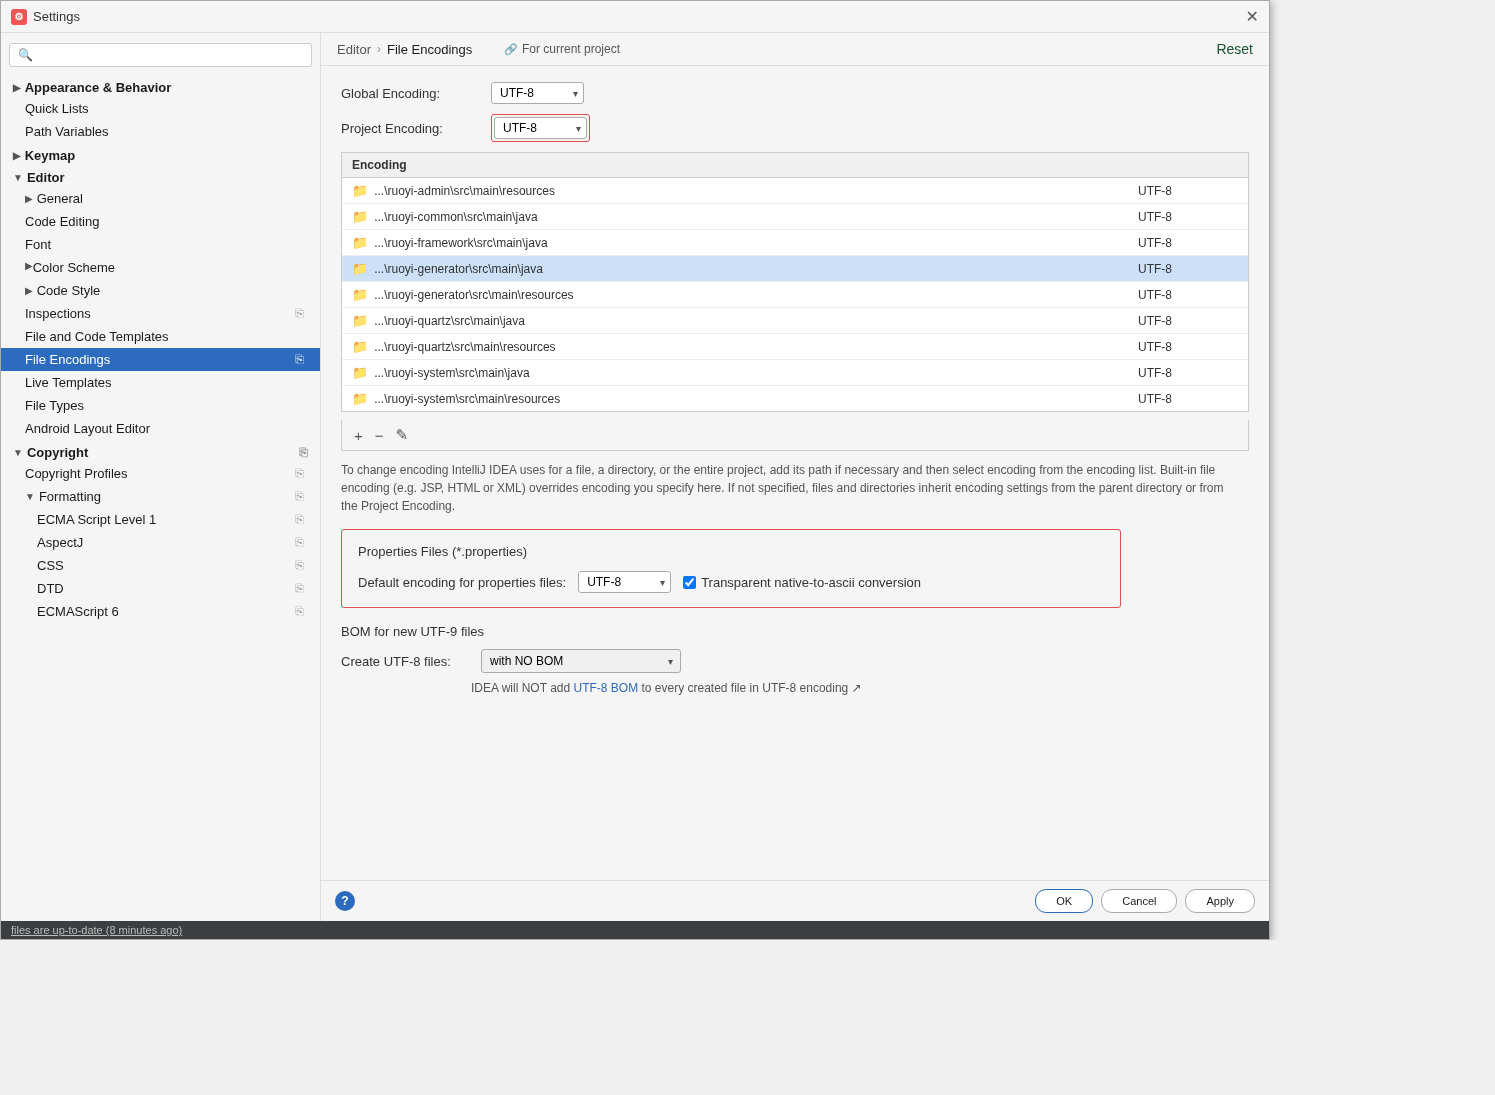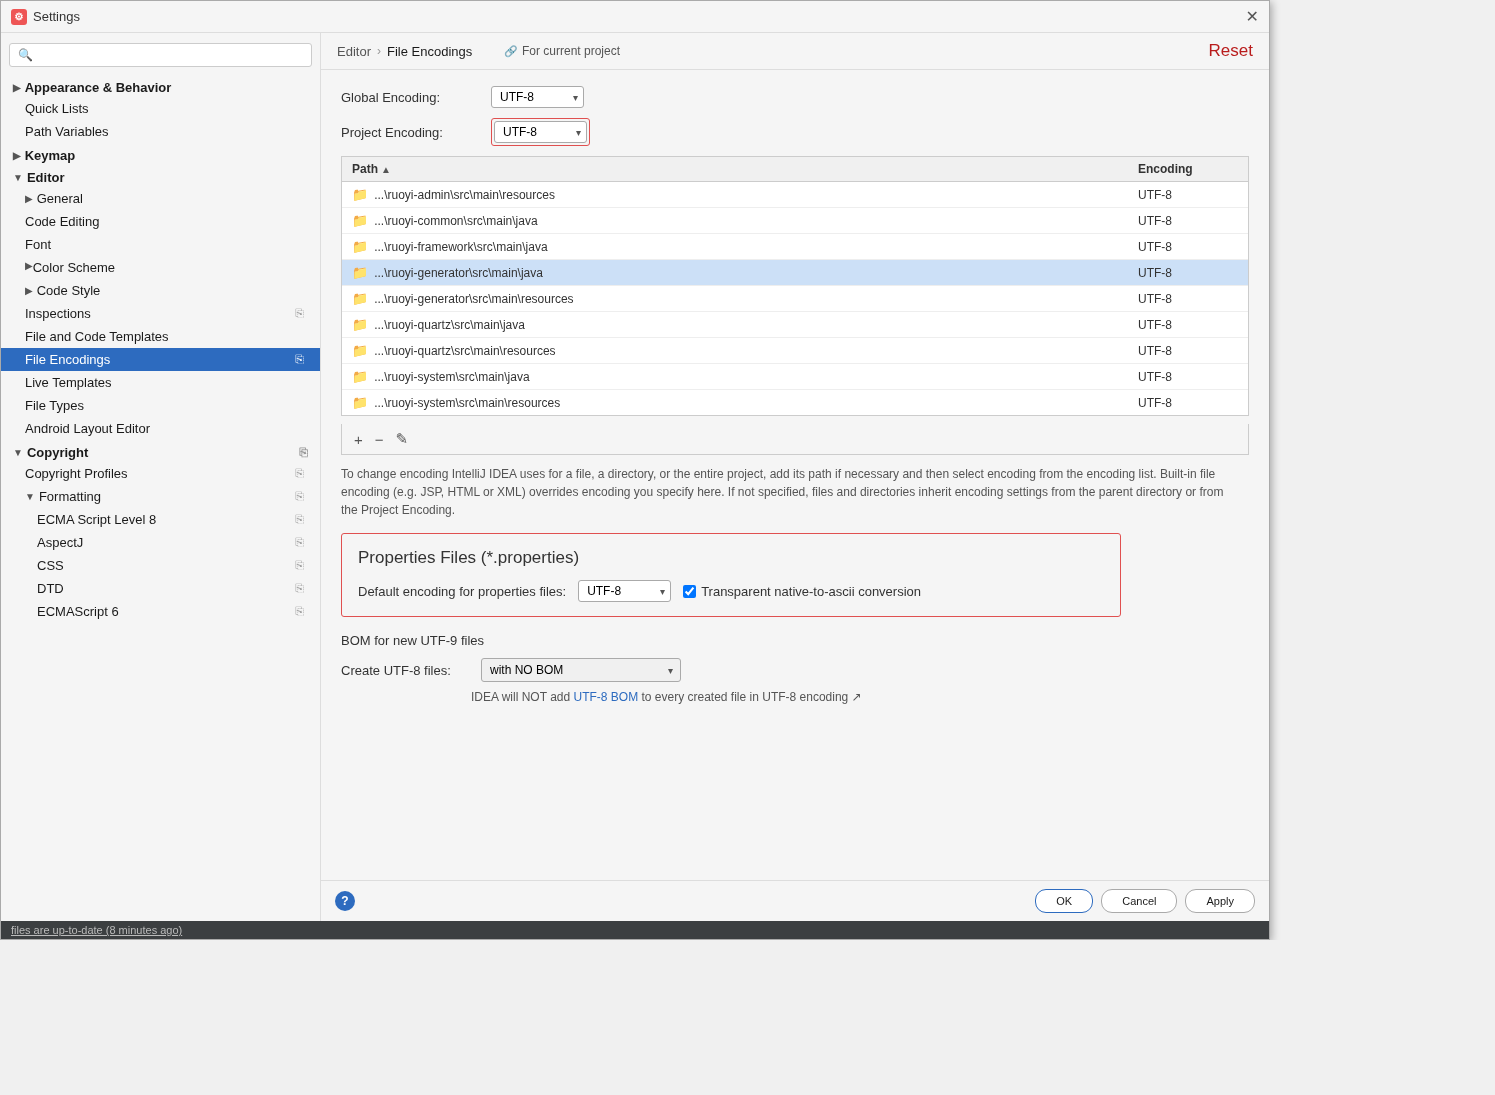--- a/index.html
+++ b/index.html
@@ -30,21 +30,21 @@
     .chevron { font-size: 10px; color: #555; }
     .chevron-down::before { content: '▼'; }
     .chevron-right::before { content: '▶'; }
 
     
     .main { flex: 1; display: flex; flex-direction: column; overflow: hidden; }
     .breadcrumb { padding: 8px 16px; display: flex; align-items: center; gap: 6px; border-bottom: 1px solid #ddd; background: #f5f5f5; }
     .breadcrumb-link { color: #555; font-size: 13px; }
     .breadcrumb-sep { color: #999; font-size: 12px; }
     .breadcrumb-current { color: #1a1a1a; font-size: 13px; font-weight: 500; }
-    .reset-btn { color: #b91c1c; cursor: pointer; font-size: 17px; }
+    .reset-btn { color: #14532d; cursor: pointer; font-size: 14px; }
 
     .panel-content { flex: 1; padding: 16px 20px; overflow-y: auto; background: #f5f5f5; }
 
     .encoding-row { display: flex; align-items: center; gap: 10px; margin-bottom: 10px; }
     .encoding-label { font-size: 13px; color: #333; min-width: 140px; }
     .dropdown { padding: 3px 20px 3px 8px; border: 1px solid #aaa; border-radius: 3px; background: white; font-size: 12px; appearance: none; cursor: pointer; position: relative; min-width: 90px; }
     .dropdown-wrap { position: relative; display: inline-block; }
     .dropdown-wrap::after { content: '▾'; position: absolute; right: 6px; top: 50%; transform: translateY(-50%); font-size: 10px; pointer-events: none; color: #555; }
     .project-encoding-wrap { border: 1.5px solid #e05050; border-radius: 3px; padding: 2px; display: inline-flex; }
 
@@ -62,21 +62,21 @@
     .td-encoding { width: 120px; }
     .folder-icon { color: #6fa8d5; font-size: 13px; }
 
     .table-toolbar { display: flex; gap: 4px; padding: 4px 8px; background: #f5f5f5; border: 1px solid #ccc; border-top: none; }
     .toolbar-btn { background: none; border: none; cursor: pointer; font-size: 15px; color: #555; padding: 2px 4px; }
 
     .info-text { font-size: 12px; color: #555; line-height: 1.5; margin-bottom: 14px; max-width: 900px; }
 
     
     .properties-box { border: 1.5px solid #e05050; border-radius: 3px; padding: 14px 16px; margin-bottom: 16px; max-width: 780px; }
-    .properties-title { font-size: 17px; font-weight: 500; margin-bottom: 12px; color: #333; }
+    .properties-title { font-size: 13px; font-weight: 500; margin-bottom: 12px; color: #333; }
     .properties-row { display: flex; align-items: center; gap: 12px; }
     .prop-label { font-size: 13px; color: #333; text-align: right; }
     .checkbox-label { display: flex; align-items: center; gap: 5px; font-size: 13px; color: #333; cursor: pointer; }
     .checkbox-label input { width: 13px; height: 13px; }
 
     .bom-section { margin-bottom: 8px; }
     .bom-title { font-size: 13px; font-weight: 500; margin-bottom: 10px; color: #333; }
     .bom-row { display: flex; align-items: center; gap: 10px; margin-bottom: 8px; }
     .bom-label { font-size: 13px; color: #333; min-width: 130px; }
     .bom-dropdown { padding: 4px 28px 4px 8px; border: 1px solid #aaa; border-radius: 3px; background: #f0f0f0; font-size: 12px; appearance: none; cursor: pointer; min-width: 200px; }
@@ -199,21 +199,21 @@
         <span class="copy-icon">⎘</span>
       </div>
       <div class="sidebar-item sidebar-child">
         <span style="display:flex;align-items:center;gap:4px;">
           <span class="chevron chevron-down"></span>
           <span>Formatting</span>
         </span>
         <span class="copy-icon">⎘</span>
       </div>
       <div class="sidebar-item sidebar-child2">
-        <span>ECMA Script Level 8</span>
+        <span>ECMA Script Level 1</span>
         <span class="copy-icon">⎘</span>
       </div>
       <div class="sidebar-item sidebar-child2">
         <span>AspectJ</span>
         <span class="copy-icon">⎘</span>
       </div>
       <div class="sidebar-item sidebar-child2">
         <span>CSS</span>
         <span class="copy-icon">⎘</span>
       </div>
@@ -261,24 +261,20 @@
                 <option>UTF-8</option>
                 <option>UTF-16</option>
                 <option>ISO-8859-1</option>
               </select>
             </div>
           </div>
         </div>
 
         <div class="file-table">
           <div class="table-header">
-            <div class="th th-path">
-              <span>Path</span>
-              <span class="sort-arrow">▲</span>
-            </div>
             <div class="th th-encoding">
               <span>Encoding</span>
             </div>
           </div>
 
           <div class="table-row">
             <div class="td td-path">
               <span class="folder-icon">📁</span>
               <span>...\ruoyi-admin\src\main\resources</span>
             </div>

